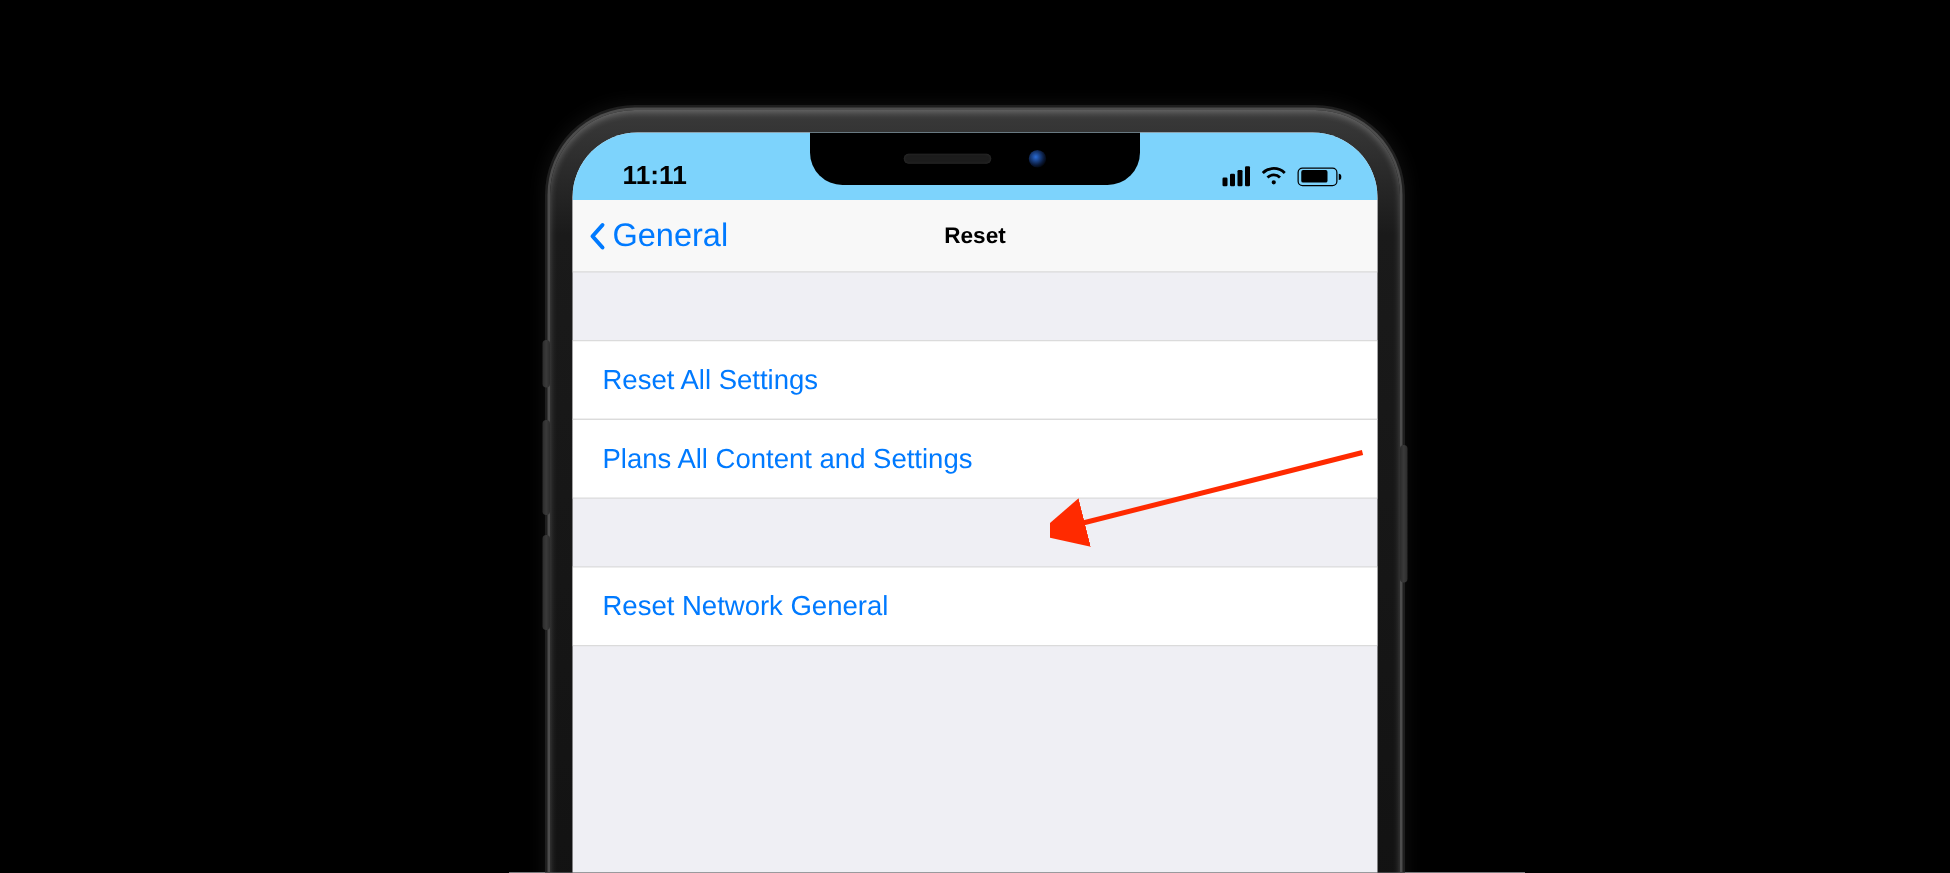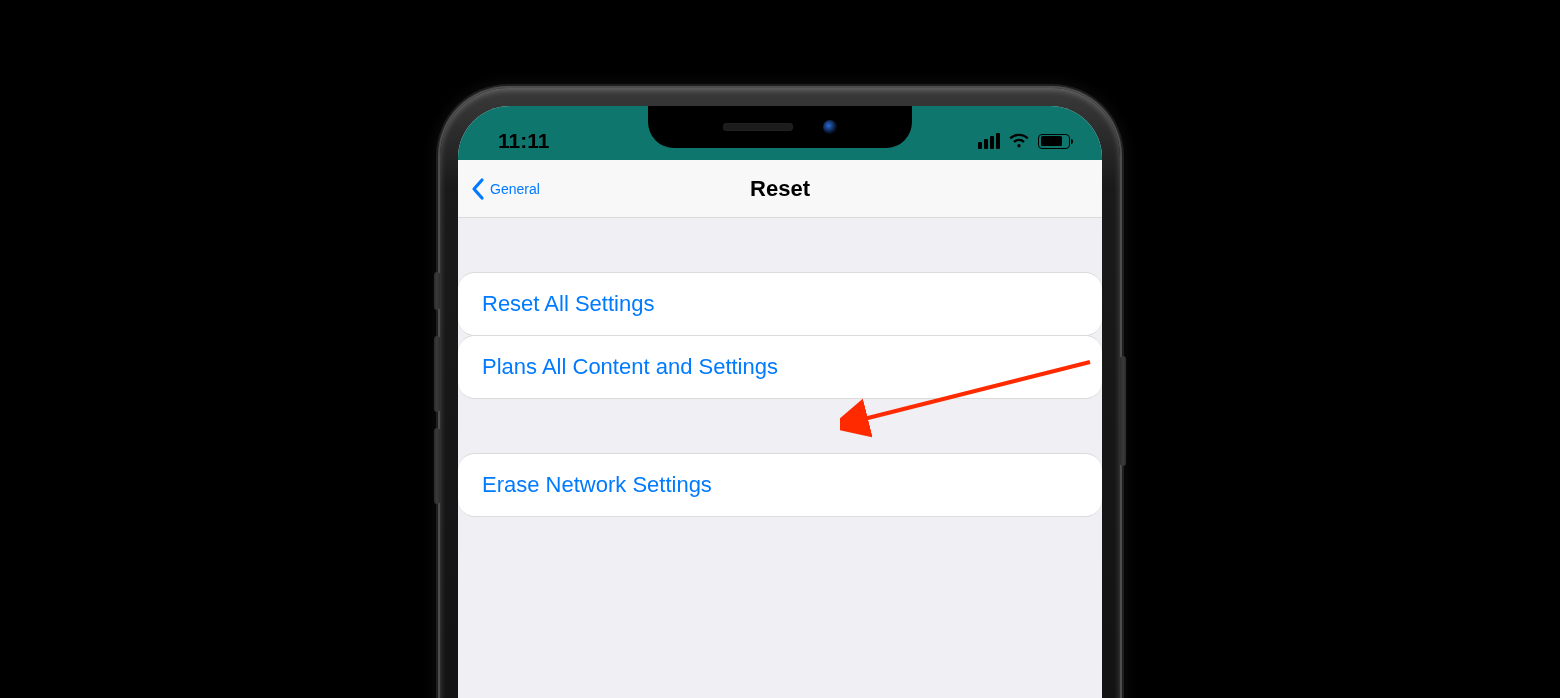--- a/index.html
+++ b/index.html
@@ -73,21 +73,21 @@
     .camera {
       width:14px;height:14px;border-radius:50%;
       background: radial-gradient(circle at 40% 40%, #2a6bd6 0%, #0a1a3a 55%, #000 80%);
       margin-left:6px;
     }
 
     .status-bar {
       position: absolute;
       top:0; left:0; right:0;
       height: 54px;
-      background:#0f766e;
+      background:#7dd3fc;
       z-index:40;
       display:flex;
       align-items:center;
       justify-content:space-between;
       padding: 16px 32px 0 40px;
       font-weight:600;
       font-size:21px;
       color:#000;
       gap:25px;
     }
@@ -104,41 +104,40 @@
     .battery-fill { position:absolute; left:1.5px; top:1.5px; bottom:1.5px; width:72%; background:#000; border-radius:1.5px; }
 
     .nav-bar {
       position:absolute; top:54px; left:0; right:0;
       height:58px;
       background:#f8f8f8;
       border-bottom:1px solid rgba(0,0,0,0.12);
       display:flex; align-items:center; justify-content:center;
       z-index:30;
     }
-    .nav-title { font-size:22px; font-weight:600; color:#000; }
+    .nav-title { font-size:18px; font-weight:600; color:#000; }
     .nav-back {
       position:absolute; left:12px; top:0; bottom:0;
       display:flex; align-items:center; gap:4px;
-      color:#007aff; font-size:14px; font-weight:400;
+      color:#007aff; font-size:26px; font-weight:400;
       cursor:pointer;
     }
     .nav-back svg { display:block; }
 
     .content { position:absolute; top:112px; left:0; right:0; bottom:0; }
     .group-spacer { height:54px; }
     .row {
       background:#fff;
       border-top:0.5px solid rgba(0,0,0,0.14);
       border-bottom:0.5px solid rgba(0,0,0,0.14);
       padding: 18px 24px;
       font-size:22px;
       color:#007aff;
       cursor:pointer;
       margin-top:-0.5px;
-      border-radius:17px;
     }
     .row + .row { border-top:0.5px solid rgba(0,0,0,0.14); }
 
     .arrow-annotation {
       position:absolute;
       z-index:200;
       pointer-events:none;
     }
   </style>
 </head>
@@ -190,21 +189,21 @@
       <div class="content">
         <div class="group-spacer"></div>
         <div class="row">
           <span>Reset All Settings</span>
         </div>
         <div class="row">
           <span>Plans All Content and Settings</span>
         </div>
         <div class="group-spacer"></div>
         <div class="row">
-          <span>Erase Network Settings</span>
+          <span>Reset Network General</span>
         </div>
       </div>
 
     </div>
   </div>
 
   <svg class="arrow-annotation" style="left:400px; top:266px;" width="280" height="90" viewBox="0 0 280 90">
     <defs>
       <marker id="ah" markerWidth="10" markerHeight="10" refX="2" refY="5" orient="auto">
         <path d="M0,0 L10,5 L0,10 z" fill="#ff2a00"></path>

